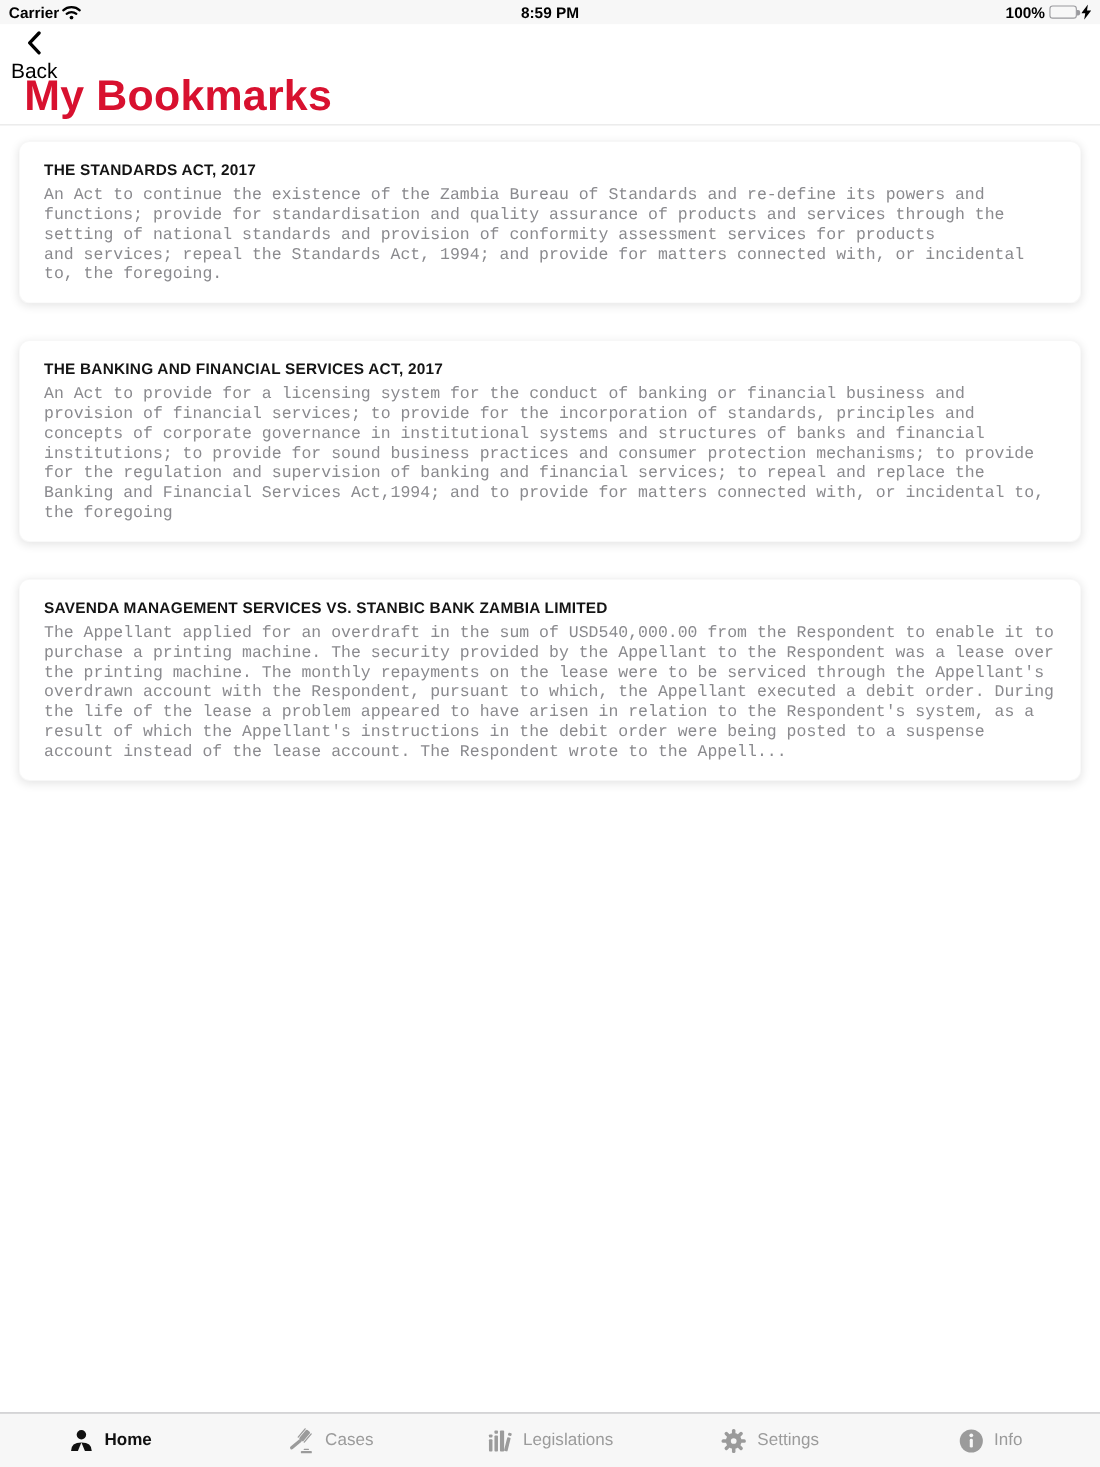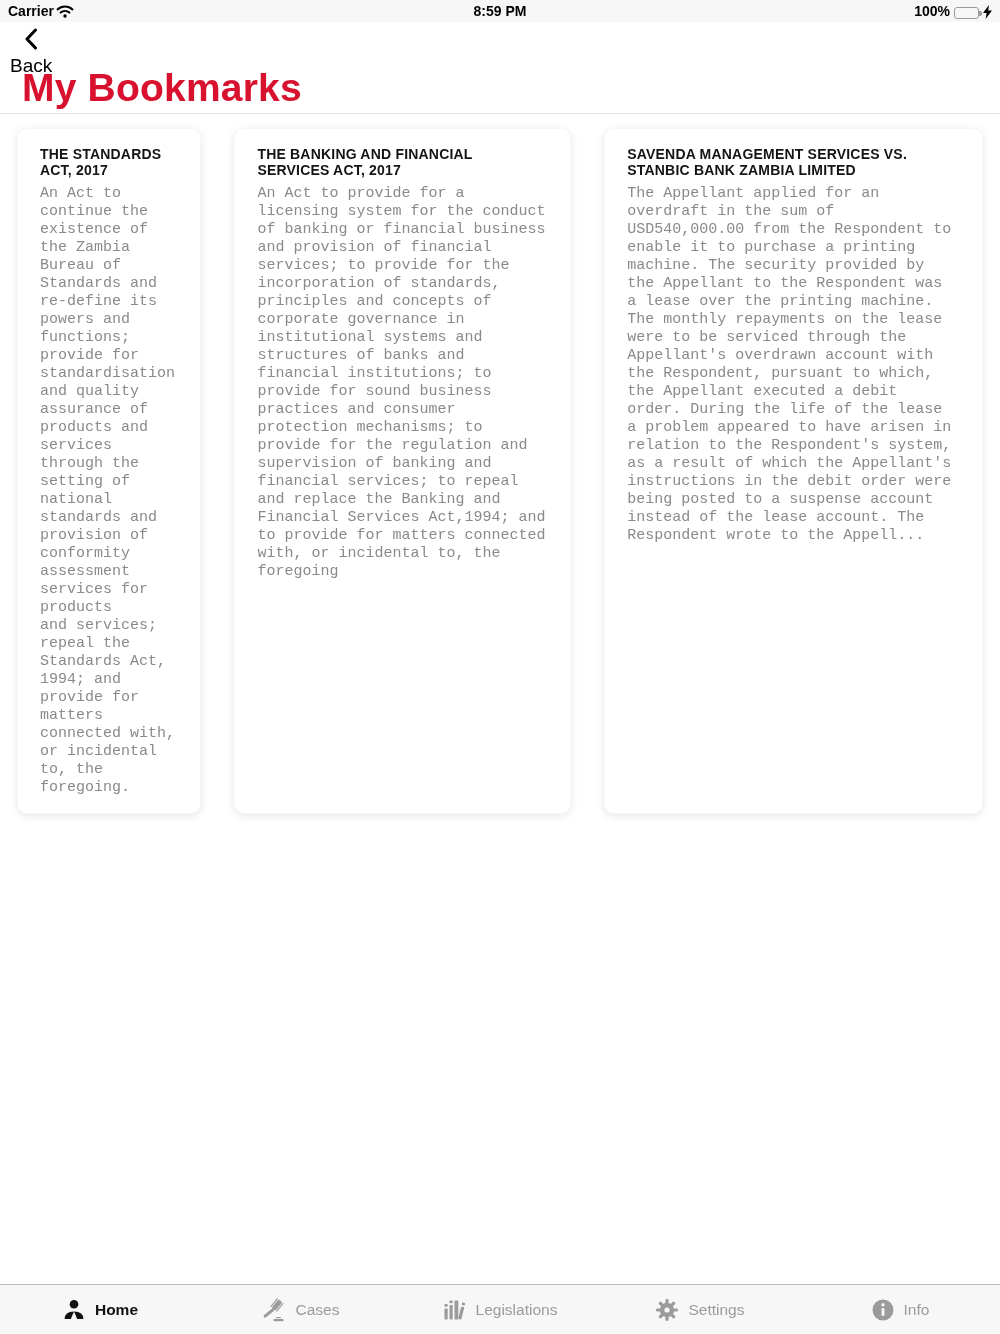--- a/index.html
+++ b/index.html
@@ -22,21 +22,21 @@
   
   .statusbar {
     position:absolute; top:0; left:0; right:0; height:22px;
     background:#f7f7f7;
     display:flex; align-items:center;
     font-size:14px; font-weight:600; color:#000;
     padding:0 8px;
   }
   .sb-left { display:flex; align-items:center; gap:2px; width:220px; }
   .sb-center { flex:1; text-align:center; }
-  .sb-right { width:220px; display:flex; align-items:flex-end; justify-content:flex-end; gap:4px; }
+  .sb-right { width:220px; display:flex; align-items:center; justify-content:flex-end; gap:4px; }
   .wifi-icon svg { display:block; }
   .battery {
     width:25px; height:12px; border:1px solid #9a9a9e; border-radius:3px;
     position:relative; padding:1px;
   }
   .battery .level { width:100%; height:100%; background:var(--battery-green); border-radius:1.5px; }
   .battery .tip {
     position:absolute; right:-4px; top:3px; width:3px; height:5px;
     background:#9a9a9e; border-radius:0 2px 2px 0;
   }
@@ -54,21 +54,21 @@
     font-size:39px; font-weight:bold; color:var(--accent);
     letter-spacing:0.2px;
   }
   .header-divider {
     position:absolute; top:113px; left:0; right:0; height:1px; background:#e4e4e4;
   }
 
   
   .cards {
     position:absolute; top:128px; left:17px; right:17px;
-    display:flex; flex-direction:row; gap:33px;
+    display:flex; flex-direction:column; gap:33px;
   }
   .card {
     background:#fff;
     border-radius:10px;
     border:1px solid rgba(0,0,0,0.03);
     box-shadow:0 2px 9px rgba(0,0,0,0.10);
     padding:17px 22px 16px 22px;
     cursor:pointer;
   }
   .card-title {

